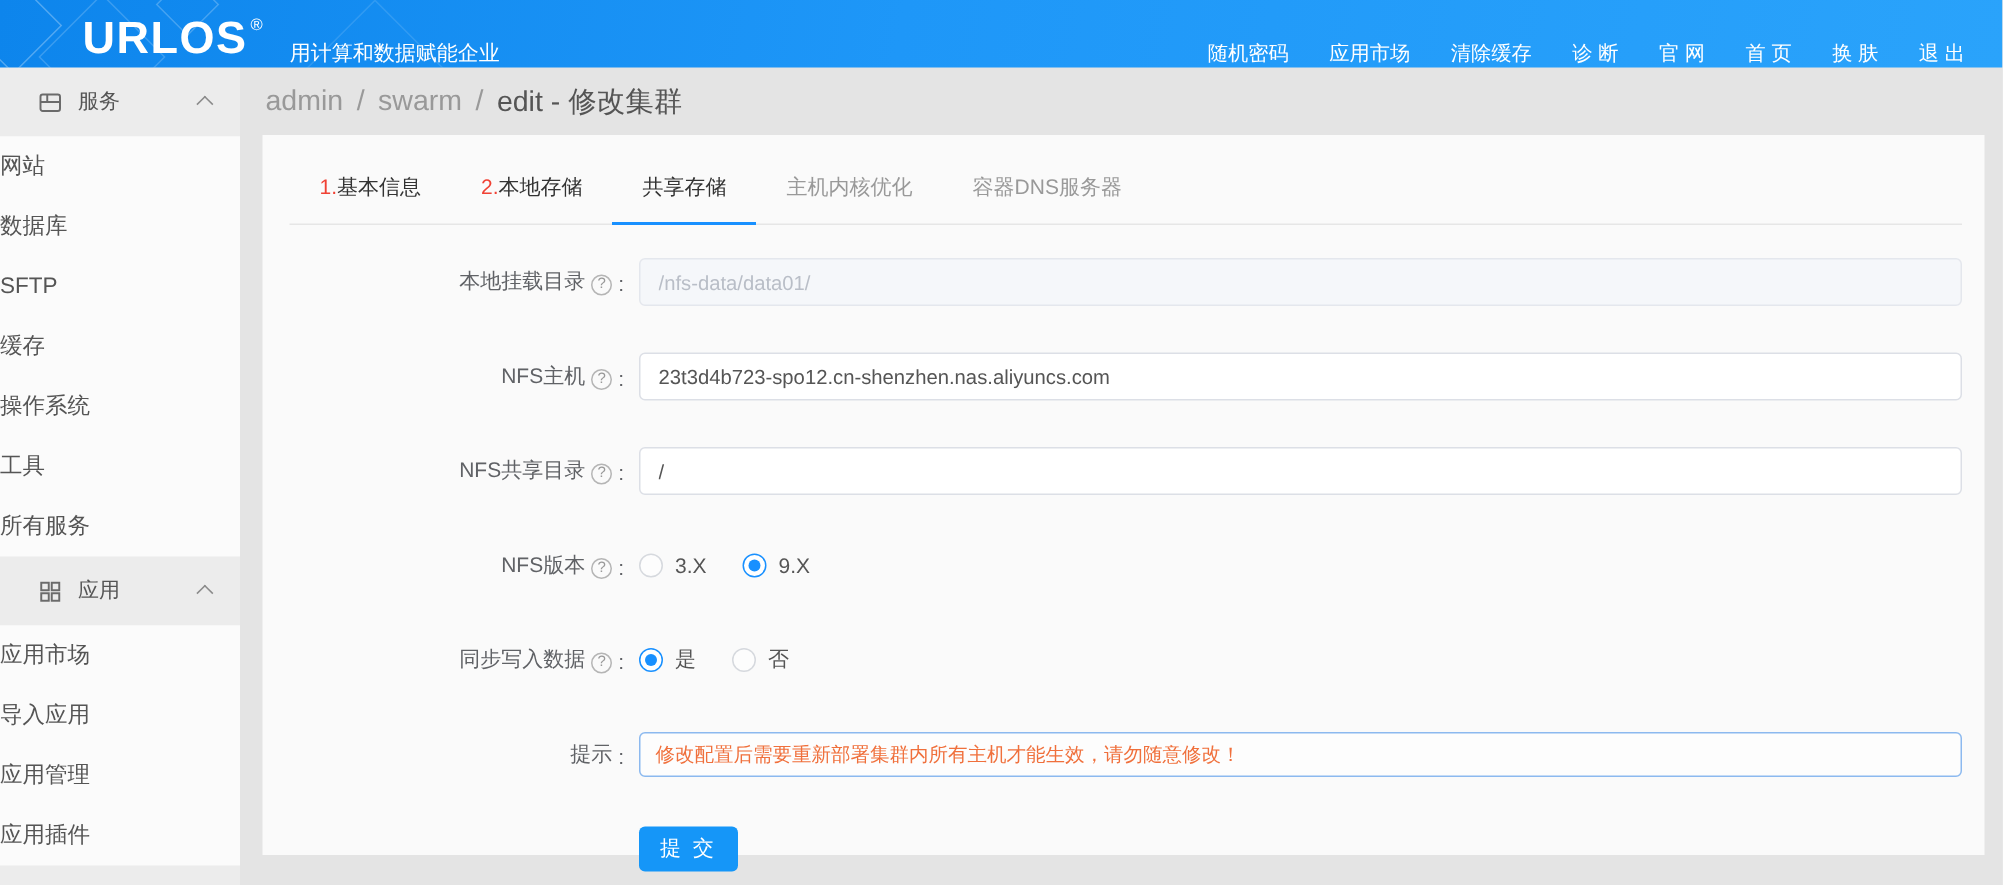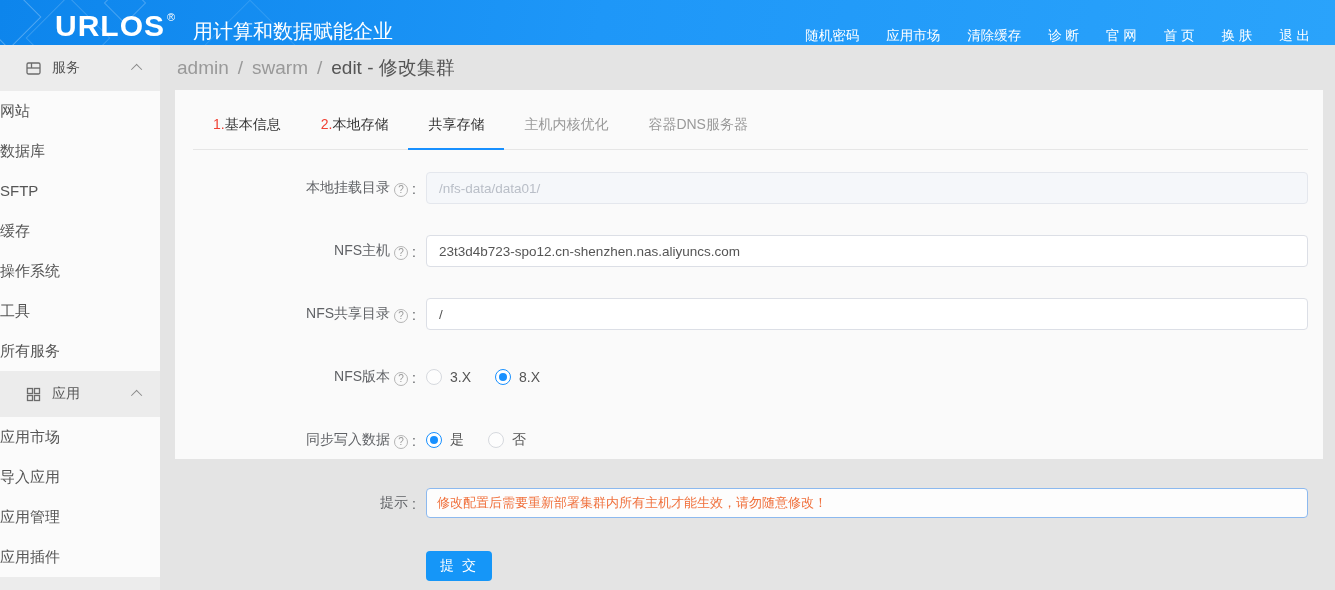--- a/index.html
+++ b/index.html
@@ -10,21 +10,21 @@
   .header { height:45px; background:linear-gradient(100deg,#0d85ec 0%,#1e97f8 45%,#2aa3fb 100%);
     display:flex; align-items:flex-end; position:relative; overflow:hidden; }
   .diamond { position:absolute; border:1px solid rgba(255,255,255,.28); transform:rotate(45deg); }
   .d1 { width:46px; height:46px; left:-14px; top:-6px; }
   .d2 { width:60px; height:60px; left:38px; top:8px; border-color:rgba(255,255,255,.18); }
   .d3 { width:30px; height:30px; left:110px; top:-12px; border-color:rgba(255,255,255,.22); }
   .d4 { width:70px; height:70px; left:215px; top:14px; border-color:rgba(255,255,255,.12); }
   .logo-wrap { margin-left:55px; display:flex; align-items:flex-start; z-index:1; }
   .logo { color:#fff; font-size:30px; font-weight:bold; letter-spacing:1px; line-height:38px; }
   .logo-reg { color:#fff; font-size:11px; margin-top:4px; margin-left:2px; }
-  .tagline { color:#fff; font-size:20px; margin-left:18px; z-index:1; }
+  .tagline { color:#fff; font-size:14px; margin-left:18px; z-index:1; }
   .top-menu { margin-left:auto; margin-right:25px; display:flex; gap:27px; z-index:1; }
   .top-menu-item { color:#fff; font-size:13.5px; cursor:pointer; white-space:nowrap; }
 
   
   .body-row { display:flex; height:545px; }
 
   
   .sidebar { width:160px; background:#fbfbfb; flex:0 0 160px; display:flex; flex-direction:column; }
   .side-section-header { height:46px; background:#ececec; display:flex; align-items:center;
     padding:0 18px 0 26px; color:#555; font-size:14px; cursor:pointer; }
@@ -35,21 +35,21 @@
   .side-item { height:40px; line-height:40px; color:#555;
     font-size:15px; cursor:pointer; background:#fbfbfb; }
   .sidebar-bottom-strip { margin-top:auto; height:13px; background:#ececec; }
 
   
   .content { flex:1; background:#e4e4e4; }
   .breadcrumb { height:45px; display:flex; align-items:center; padding-left:17px;
     font-size:19px; color:#999; gap:9px; }
   .crumb-current { color:#555; }
 
-  .card { background:#fafafa; margin:0 12px 0 15px; height:369px; padding:20px 15px 0 18px; }
+  .card { background:#fafafa; margin:0 12px 0 15px; height:480px; padding:20px 15px 0 18px; }
 
   
   .tabs { display:flex; border-bottom:1px solid #e6e6e6; }
   .tab { padding:6px 20px 14px; font-size:14px; color:#999; cursor:pointer; white-space:nowrap; }
   .tab .tab-num { color:#f04134; }
   .tab.numbered { color:#333; }
   .tab.active { color:#333; border-bottom:2px solid #1890ff; margin-bottom:-1px; }
 
   
   .form { padding-top:22px; }
@@ -219,21 +219,21 @@
             <span class="q-icon">?</span>
             <span>:</span>
           </div>
           <div class="form-control">
             <span class="radio">
               <span class="radio-circle"></span>
               <span>3.X</span>
             </span>
             <span class="radio">
               <span class="radio-circle checked"></span>
-              <span>8.X</span>
+              <span>9.X</span>
             </span>
           </div>
         </div>
 
         <div class="form-row">
           <div class="form-label">
             <span>同步写入数据</span>
             <span class="q-icon">?</span>
             <span>:</span>
           </div>

